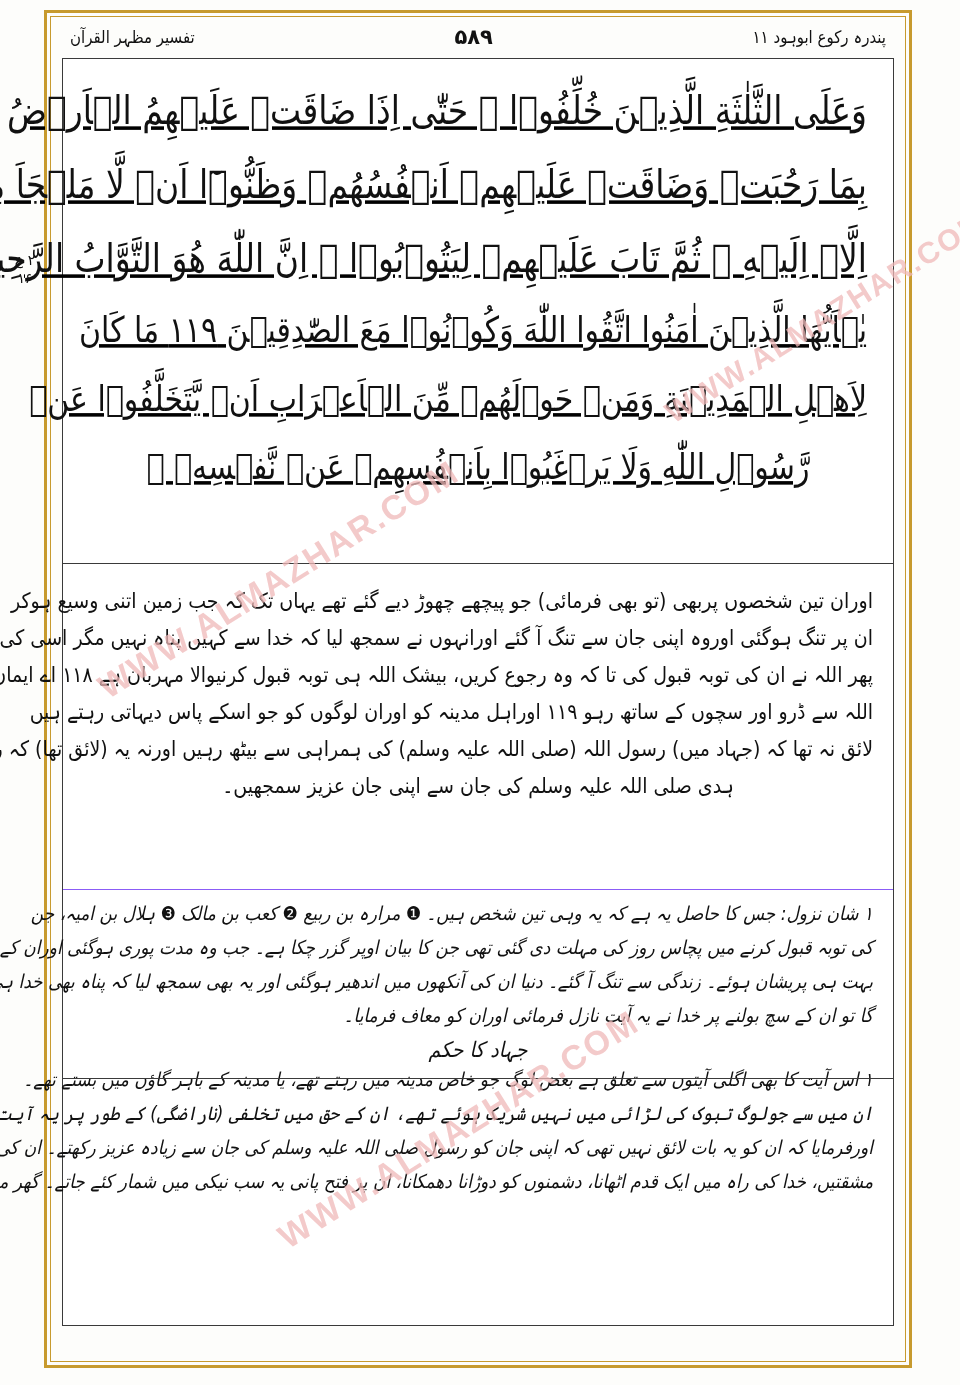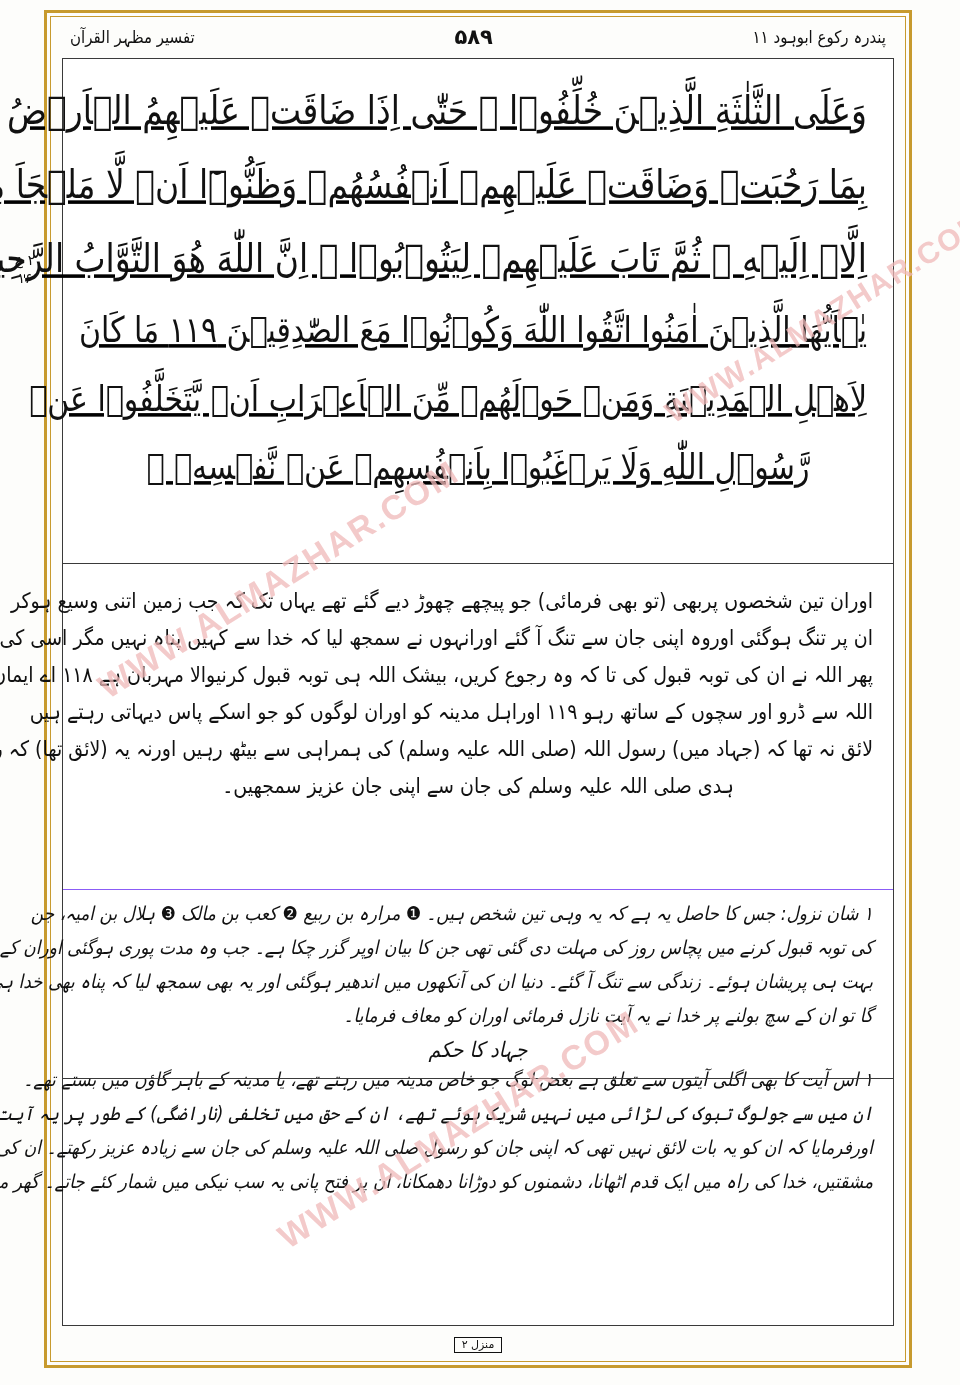--- a/index.html
+++ b/index.html
@@ -264,21 +264,18 @@
     <div class="cmt-heading">جہاد کا حکم</div>
 
     <div class="cmt-line">۱ اس آیت کا بھی اگلی آیتوں سے تعلق ہے بعض لوگ جو خاص مدینہ میں رہتے تھے، یا مدینہ کے باہر گاؤں میں بستے تھے۔</div>
     <div class="cmt-line">ان میں سے جولوگ تبوک کی لڑائی میں نہیں شریک ہوئے تھے، ان کے حق میں تخلفی (ناراضگی) کے طور پر یہ آیت نازل ہوئی</div>
     <div class="cmt-line">اورفرمایا کہ ان کو یہ بات لائق نہیں تھی کہ اپنی جان کو رسول صلی اللہ علیہ وسلم کی جان سے زیادہ عزیز رکھتے۔ ان کی تو بھوک و پیاس ساری</div>
     <div class="cmt-line">مشقتیں، خدا کی راہ میں ایک قدم اٹھانا، دشمنوں کو دوڑانا دھمکانا، ان پر فتح پانی یہ سب نیکی میں شمار کئے جاتے۔ گھر میں</div>
   </div>
 
   <div class="divider-line"></div>
 
-  <div class="footer">
-    <div class="footer-box">منزل ۲</div>
-  </div>
 
   <div class="wm wm1">WWW.ALMAZHAR.COM</div>
   <div class="wm wm2">WWW.ALMAZHAR.COM</div>
   <div class="wm wm3">WWW.ALMAZHAR.COM</div>
 
 </div>
 
 </body></html>

